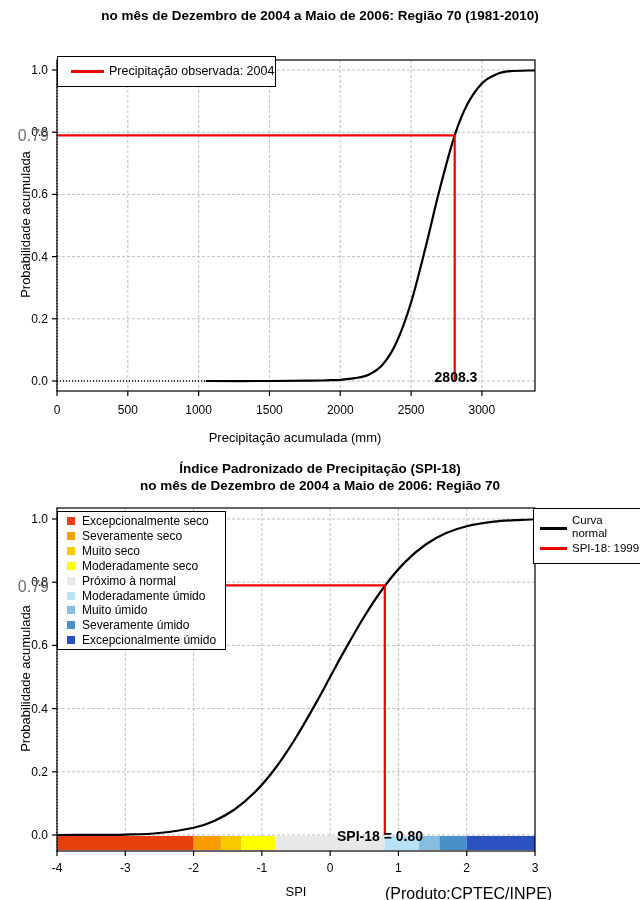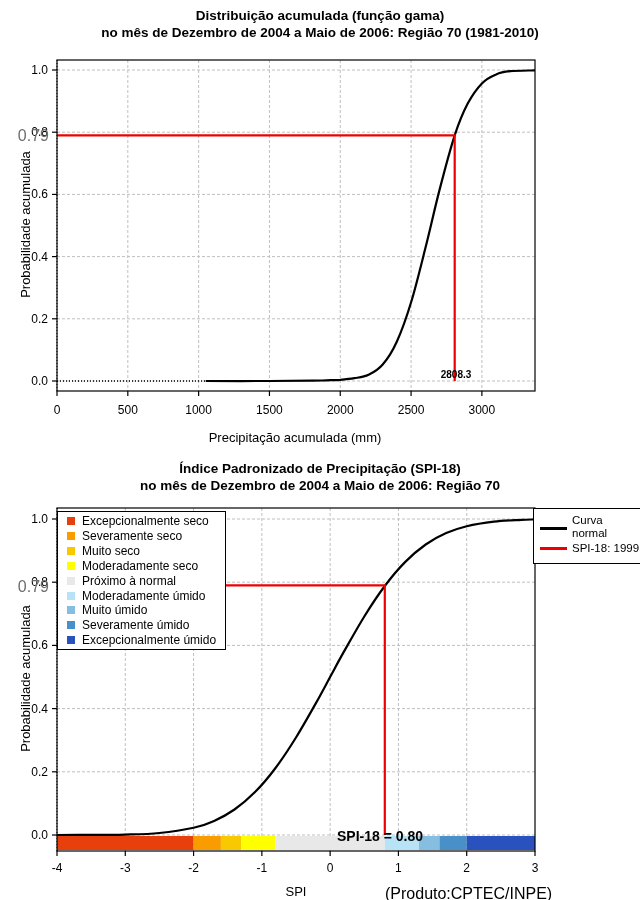--- a/index.html
+++ b/index.html
@@ -8,21 +8,21 @@
   .abs{position:absolute;}
   .chart{position:absolute;left:0;top:0;width:640px;height:900px;pointer-events:none;}
   svg#plot{position:absolute;left:0;top:0;}
   .title{left:0;width:640px;text-align:center;font-weight:bold;font-size:13.5px;line-height:17px;}
   .xtick{font-size:12px;text-align:center;}
   .ytick{font-size:12px;text-align:right;width:30px;left:18px;}
   .ylab{width:220px;text-align:center;font-size:13px;transform:rotate(-90deg);}
   .xlab{text-align:center;font-size:13px;}
   .legbox{border:1px solid #000;background:#fff;}
   .gray-val{font-size:16px;color:#6e6e6e;width:34px;text-align:right;left:15px;}
-  .bold-ann{font-weight:bold;font-size:10px;}
+  .bold-ann{font-weight:bold;font-size:14px;}
   .cat-item{position:absolute;left:0;width:100%;height:15px;}
   .cat-sw{position:absolute;left:9px;top:3px;width:8px;height:8px;}
   .cat-tx{position:absolute;left:24px;top:0;font-size:12px;line-height:15px;white-space:nowrap;}
   .leg-line{position:absolute;height:3px;}
   .leg-tx{position:absolute;font-size:12.5px;white-space:nowrap;}
 </style>
 </head>
 <body>
 
 <svg id="plot" width="640" height="900" viewBox="0 0 640 900">
@@ -92,21 +92,20 @@
     <line x1="52" y1="835" x2="57" y2="835" stroke="#000000" stroke-width="1.2"></line>
     <line x1="52" y1="771.8" x2="57" y2="771.8" stroke="#000000" stroke-width="1.2"></line>
     <line x1="52" y1="708.6" x2="57" y2="708.6" stroke="#000000" stroke-width="1.2"></line>
     <line x1="52" y1="645.4" x2="57" y2="645.4" stroke="#000000" stroke-width="1.2"></line>
     <line x1="52" y1="582.2" x2="57" y2="582.2" stroke="#000000" stroke-width="1.2"></line>
     <line x1="52" y1="519" x2="57" y2="519" stroke="#000000" stroke-width="1.2"></line>
   </svg>
 
 <div class="chart">
   <div class="abs title" style="top:7px;">
-    <div>Distribuição acumulada (função gama)</div>
     <div>no mês de Dezembro de 2004 a Maio de 2006: Região 70 (1981-2010)</div>
   </div>
 
   <div class="abs ylab" style="left:-85px;top:217px;">Probabilidade acumulada</div>
   <div class="abs xlab" style="left:170px;top:430px;width:250px;">Precipitação acumulada (mm)</div>
 
   <div id="ticks1">
       <div class="abs xtick" style="left: 32px; width: 50px; top: 403px;">0</div>
       <div class="abs xtick" style="left: 102.815px; width: 50px; top: 403px;">500</div>
       <div class="abs xtick" style="left: 173.63px; width: 50px; top: 403px;">1000</div>
@@ -115,20 +114,24 @@
       <div class="abs xtick" style="left: 386.074px; width: 50px; top: 403px;">2500</div>
       <div class="abs xtick" style="left: 456.889px; width: 50px; top: 403px;">3000</div>
       <div class="abs ytick" style="top: 374px;">0.0</div>
       <div class="abs ytick" style="top: 311.8px;">0.2</div>
       <div class="abs ytick" style="top: 249.6px;">0.4</div>
       <div class="abs ytick" style="top: 187.4px;">0.6</div>
       <div class="abs ytick" style="top: 125.2px;">0.8</div>
       <div class="abs ytick" style="top: 63px;">1.0</div>
     </div>
 
+  <div class="abs legbox" style="left:57px;top:56px;width:217px;height:29px;">
+    <div class="leg-line" style="left:13px;top:13px;width:33px;background:#EE0000;"></div>
+    <div class="leg-tx" style="left:51px;top:7px;">Precipitação observada: 2004</div>
+  </div>
 
   <div class="abs gray-val" style="top:127px;">0.79</div>
   <div class="abs bold-ann" style="left:424px;top:369px;width:64px;text-align:center;">2808.3</div>
 </div>
 
 <div class="chart">
   <div class="abs title" style="top:460px;">
     <div>Índice Padronizado de Precipitação (SPI-18)</div>
     <div>no mês de Dezembro de 2004 a Maio de 2006: Região 70</div>
   </div>

